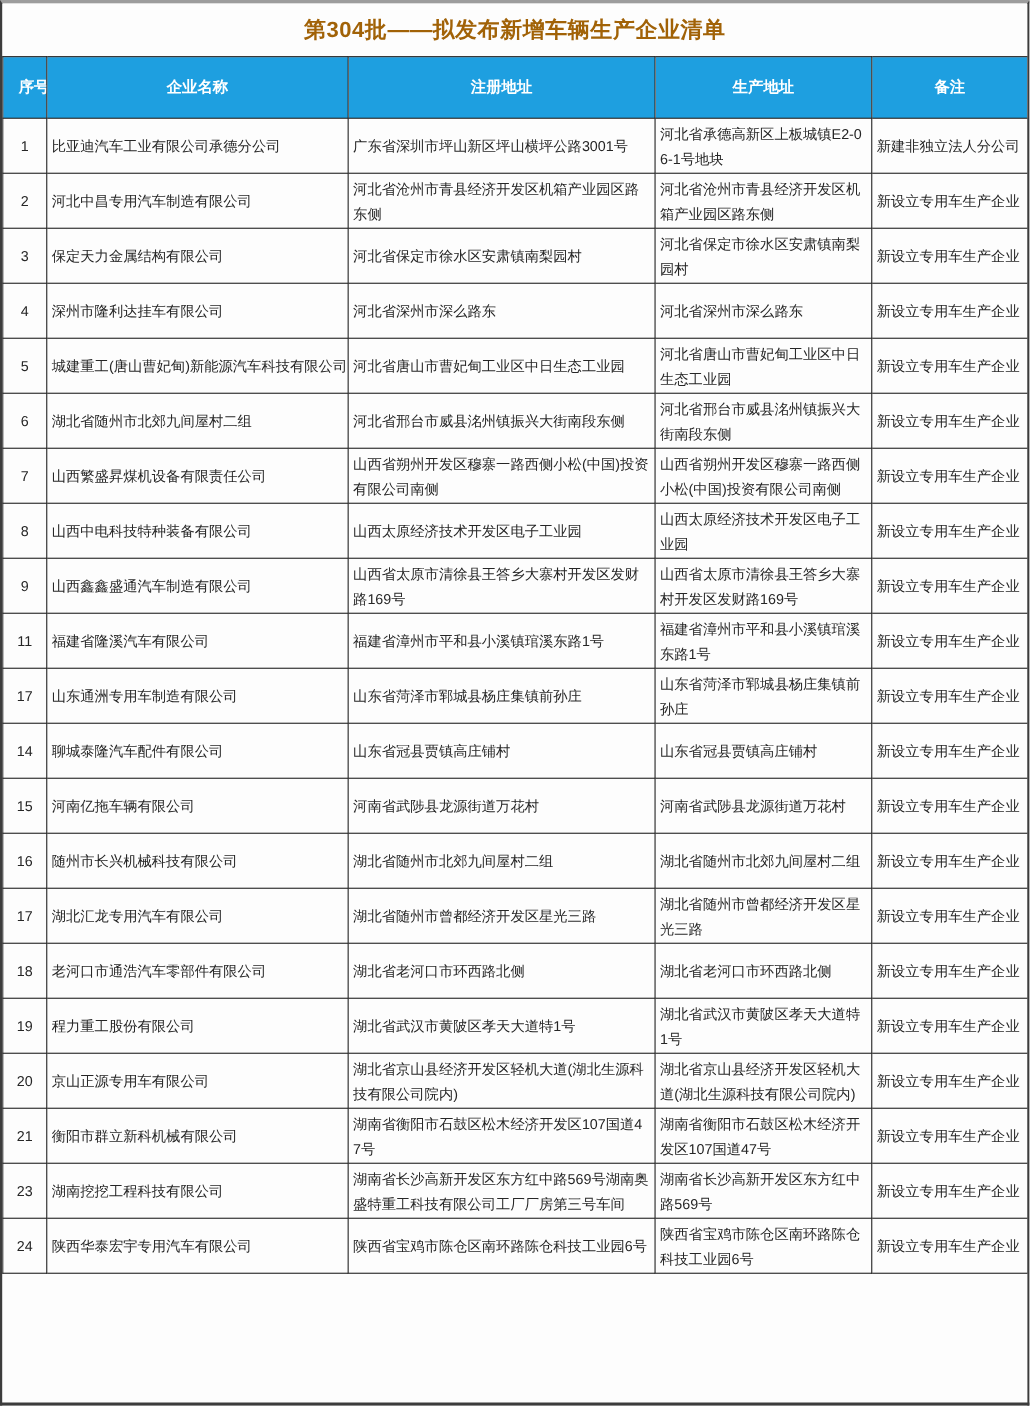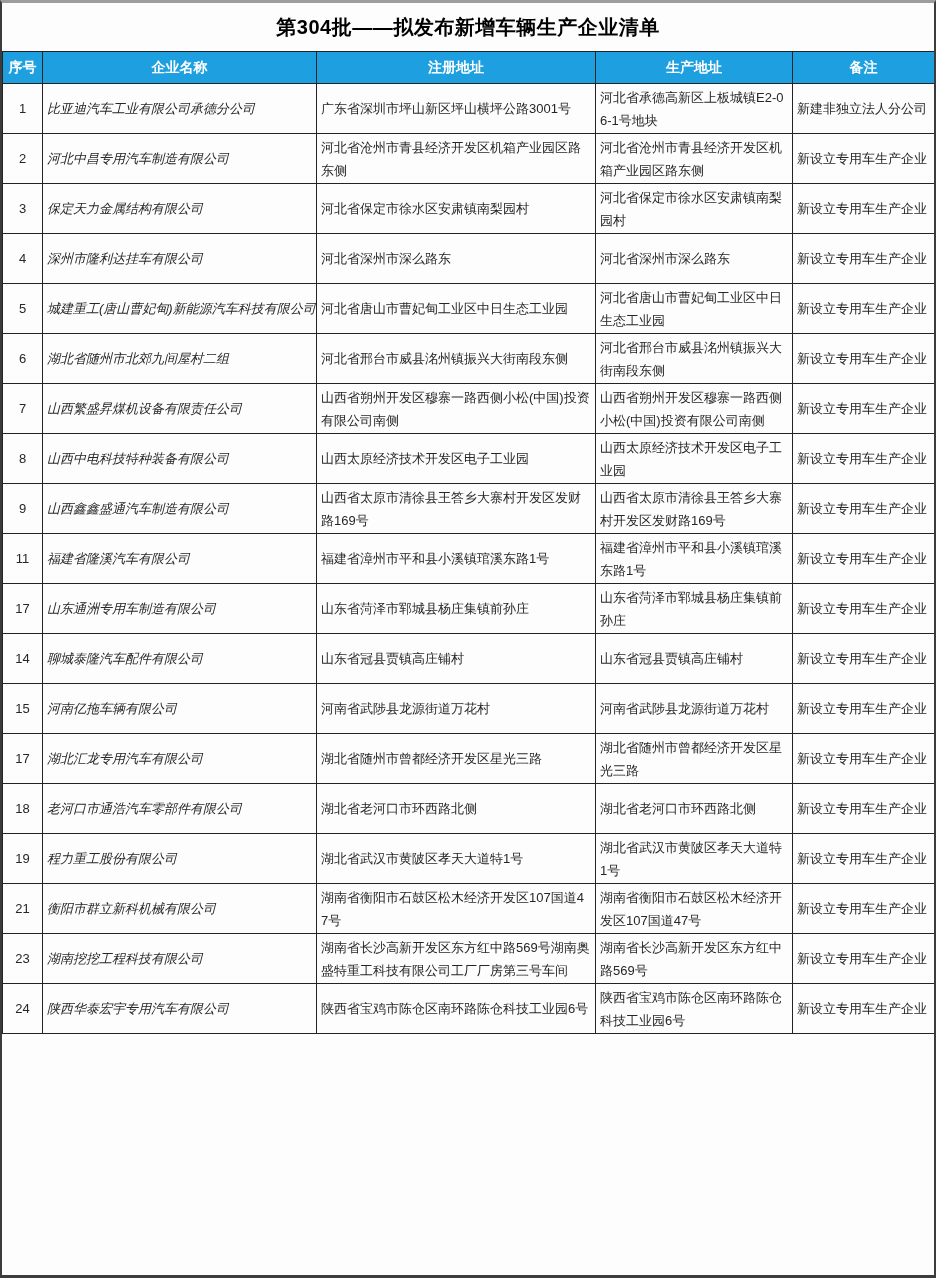--- a/index.html
+++ b/index.html
@@ -19,37 +19,37 @@
     border-bottom: 3px solid #3c3c3c;
     overflow: hidden;
   }
   .title {
     height: 48px;
     display: flex;
     align-items: center;
     justify-content: center;
     font-size: 20px;
     font-weight: bold;
-    color: #000000;
+    color: #a16207;
     letter-spacing: 0.5px;
   }
   table.list {
     width: 932px;
     border-collapse: collapse;
     table-layout: fixed;
   }
   table.list th {
     background: var(--header-bg, #1e9fe0);
     color: var(--header-fg, #ffffff);
     font-size: 14px;
     font-weight: bold;
     height: 27px;
     border: 1px solid #232323;
     text-align: center;
-    padding: 2px;
+    padding: 14px;
     overflow: hidden;
     white-space: nowrap;
   }
   table.list td {
     border: 1px solid #232323;
     color: #262626;
     font-size: 13px;
     line-height: 23px;
     padding: 1px 4px;
     vertical-align: middle;
@@ -59,21 +59,20 @@
   table.list tr.row { height: 50px; }
   td.c-no {
     text-align: center;
     font-size: 14px;
     padding: 1px 0;
   }
   td.c-name {
     white-space: nowrap;
     font-size: 13px;
     padding-left: 5px;
-    font-style: italic;
   }
   td.c-reg { padding-left: 5px; }
   td.c-prod { padding-left: 5px; }
   td.c-note {
     white-space: nowrap;
     padding: 1px 2px;
     font-size: 13px;
   }
   col.w-no   { width: 40px; }
   col.w-name { width: 274px; }
@@ -189,38 +188,52 @@
     <td class="c-note">新设立专用车生产企业</td>
   </tr>
         <tr class="row">
     <td class="c-no">15</td>
     <td class="c-name">河南亿拖车辆有限公司</td>
     <td class="c-reg">河南省武陟县龙源街道万花村</td>
     <td class="c-prod">河南省武陟县龙源街道万花村</td>
     <td class="c-note">新设立专用车生产企业</td>
   </tr>
         <tr class="row">
+    <td class="c-no">16</td>
+    <td class="c-name">随州市长兴机械科技有限公司</td>
+    <td class="c-reg">湖北省随州市北郊九间屋村二组</td>
+    <td class="c-prod">湖北省随州市北郊九间屋村二组</td>
+    <td class="c-note">新设立专用车生产企业</td>
+  </tr>
+        <tr class="row">
     <td class="c-no">17</td>
     <td class="c-name">湖北汇龙专用汽车有限公司</td>
     <td class="c-reg">湖北省随州市曾都经济开发区星光三路</td>
     <td class="c-prod">湖北省随州市曾都经济开发区星光三路</td>
     <td class="c-note">新设立专用车生产企业</td>
   </tr>
         <tr class="row">
     <td class="c-no">18</td>
     <td class="c-name">老河口市通浩汽车零部件有限公司</td>
     <td class="c-reg">湖北省老河口市环西路北侧</td>
     <td class="c-prod">湖北省老河口市环西路北侧</td>
     <td class="c-note">新设立专用车生产企业</td>
   </tr>
         <tr class="row">
     <td class="c-no">19</td>
     <td class="c-name">程力重工股份有限公司</td>
     <td class="c-reg">湖北省武汉市黄陂区孝天大道特1号</td>
     <td class="c-prod">湖北省武汉市黄陂区孝天大道特1号</td>
+    <td class="c-note">新设立专用车生产企业</td>
+  </tr>
+        <tr class="row">
+    <td class="c-no">20</td>
+    <td class="c-name">京山正源专用车有限公司</td>
+    <td class="c-reg">湖北省京山县经济开发区轻机大道(湖北生源科技有限公司院内)</td>
+    <td class="c-prod">湖北省京山县经济开发区轻机大道(湖北生源科技有限公司院内)</td>
     <td class="c-note">新设立专用车生产企业</td>
   </tr>
         <tr class="row">
     <td class="c-no">21</td>
     <td class="c-name">衡阳市群立新科机械有限公司</td>
     <td class="c-reg">湖南省衡阳市石鼓区松木经济开发区107国道47号</td>
     <td class="c-prod">湖南省衡阳市石鼓区松木经济开发区107国道47号</td>
     <td class="c-note">新设立专用车生产企业</td>
   </tr>
         <tr class="row">

